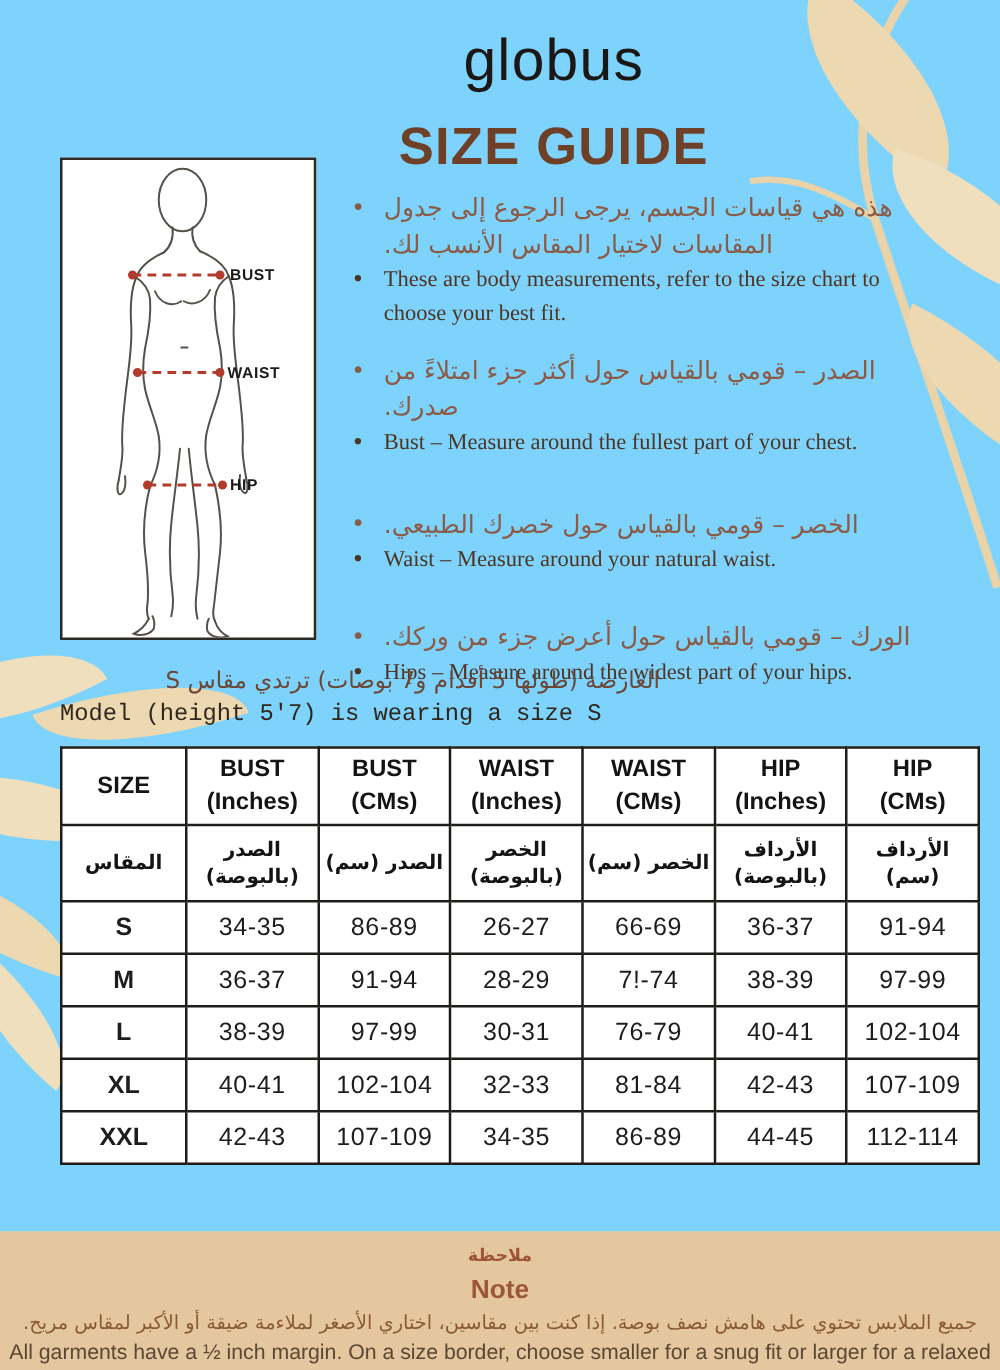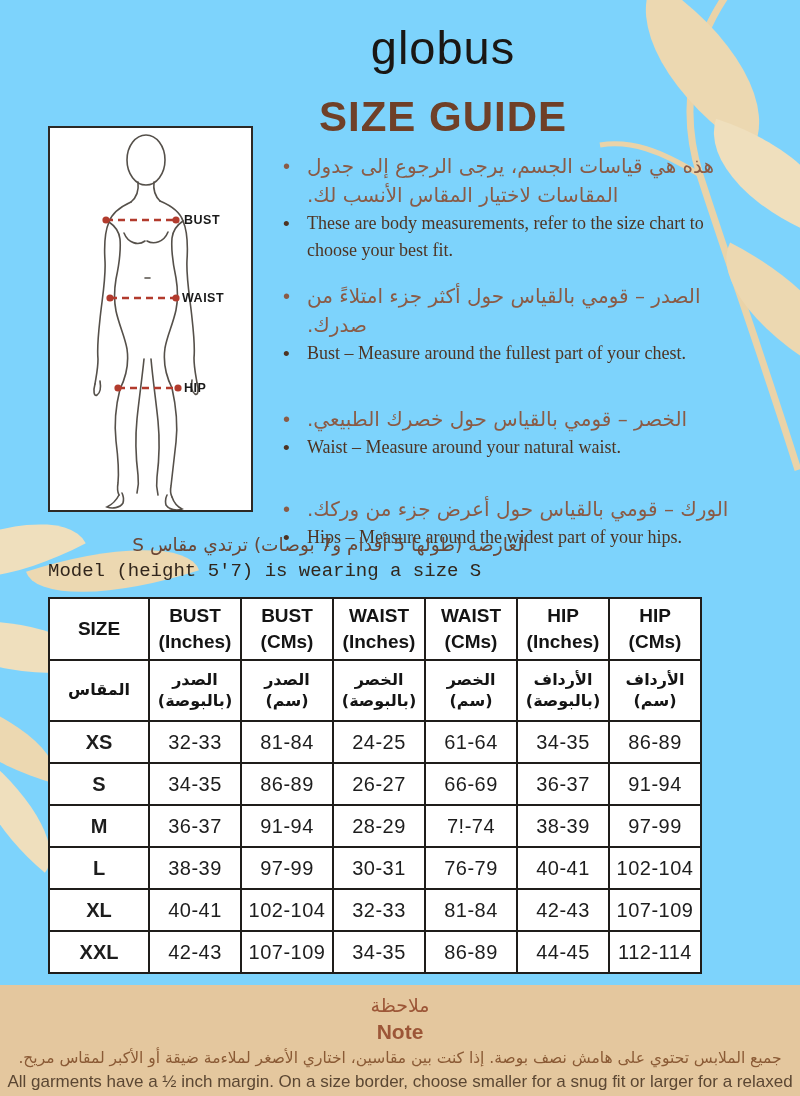--- a/index.html
+++ b/index.html
@@ -41,40 +41,40 @@
   .model-note{position:absolute; z-index:2; left:48px; top:531px; width:480px;}
   .model-note .ar{
     direction:rtl; text-align:right; font-family:"DejaVu Sans", sans-serif;
     font-size:18.5px; line-height:27px; color:#6b4736;
   }
   .model-note .en{
     font-family:Liberation Mono, monospace; font-size:19px; line-height:26px; color:#31261c;
   }
   
   table.size-table{
-    position:absolute; z-index:2; left:48px; top:597px; width:654px;
+    position:absolute; z-index:2; left:48px; top:597px; width:736px;
     border-collapse:collapse; table-layout:fixed; background:#ffffff;
   }
   .size-table th,.size-table td{
     border:2px solid #1f1d1a; text-align:center; vertical-align:middle; padding:0;
     background:#ffffff;
   }
   .size-table col.c0{width:100px;}
   .hdr-en{height:60px; font-size:19px; font-weight:700; color:#141414; line-height:1.35;}
   .hdr-ar{height:59px; font-family:"DejaVu Sans", sans-serif; direction:rtl;
           font-size:16px; font-weight:700; color:#141414; line-height:1.3;}
   .size-table td{height:40px; font-size:20px; color:#1d1d1d; letter-spacing:0.5px;}
   .size-table td.size-col{font-weight:700; letter-spacing:0;}
   
   .note-band{
     position:absolute; z-index:2; left:0; top:985px; width:800px; height:111px;
     background:#e4c79e; text-align:center;
   }
   .note-band .h-ar{margin-top:7px; font-family:"DejaVu Sans", sans-serif;
-    font-size:19px; font-weight:400; color:#9c5637; line-height:26px;}
+    font-size:14px; font-weight:700; color:#9c5637; line-height:26px;}
   .note-band .h-en{font-size:21px; font-weight:700; color:#9c5637; line-height:27px;}
   .note-band .b-ar{direction:rtl; font-family:"DejaVu Sans", sans-serif;
     font-size:15.5px; color:#8a5a35; line-height:23px; margin-top:2px;}
   .note-band .b-en{font-size:17px; color:#5b4733; line-height:23px;}
 </style>
 </head>
 <body>
 
 <div id="page">
 
@@ -214,29 +214,20 @@
         <th class="hdr-ar"><span>الصدر</span><br><span>(بالبوصة)</span></th>
         <th class="hdr-ar"><span>الصدر (سم)</span></th>
         <th class="hdr-ar"><span>الخصر</span><br><span>(بالبوصة)</span></th>
         <th class="hdr-ar"><span>الخصر (سم)</span></th>
         <th class="hdr-ar"><span>الأرداف</span><br><span>(بالبوصة)</span></th>
         <th class="hdr-ar"><span>الأرداف (سم)</span></th>
       </tr>
     </thead>
     <tbody>
       <tr>
-        <td class="size-col">XS</td>
-        <td>32-33</td>
-        <td>81-84</td>
-        <td>24-25</td>
-        <td>61-64</td>
-        <td>34-35</td>
-        <td>86-89</td>
-      </tr>
-      <tr>
         <td class="size-col">S</td>
         <td>34-35</td>
         <td>86-89</td>
         <td>26-27</td>
         <td>66-69</td>
         <td>36-37</td>
         <td>91-94</td>
       </tr>
       <tr>
         <td class="size-col">M</td>

